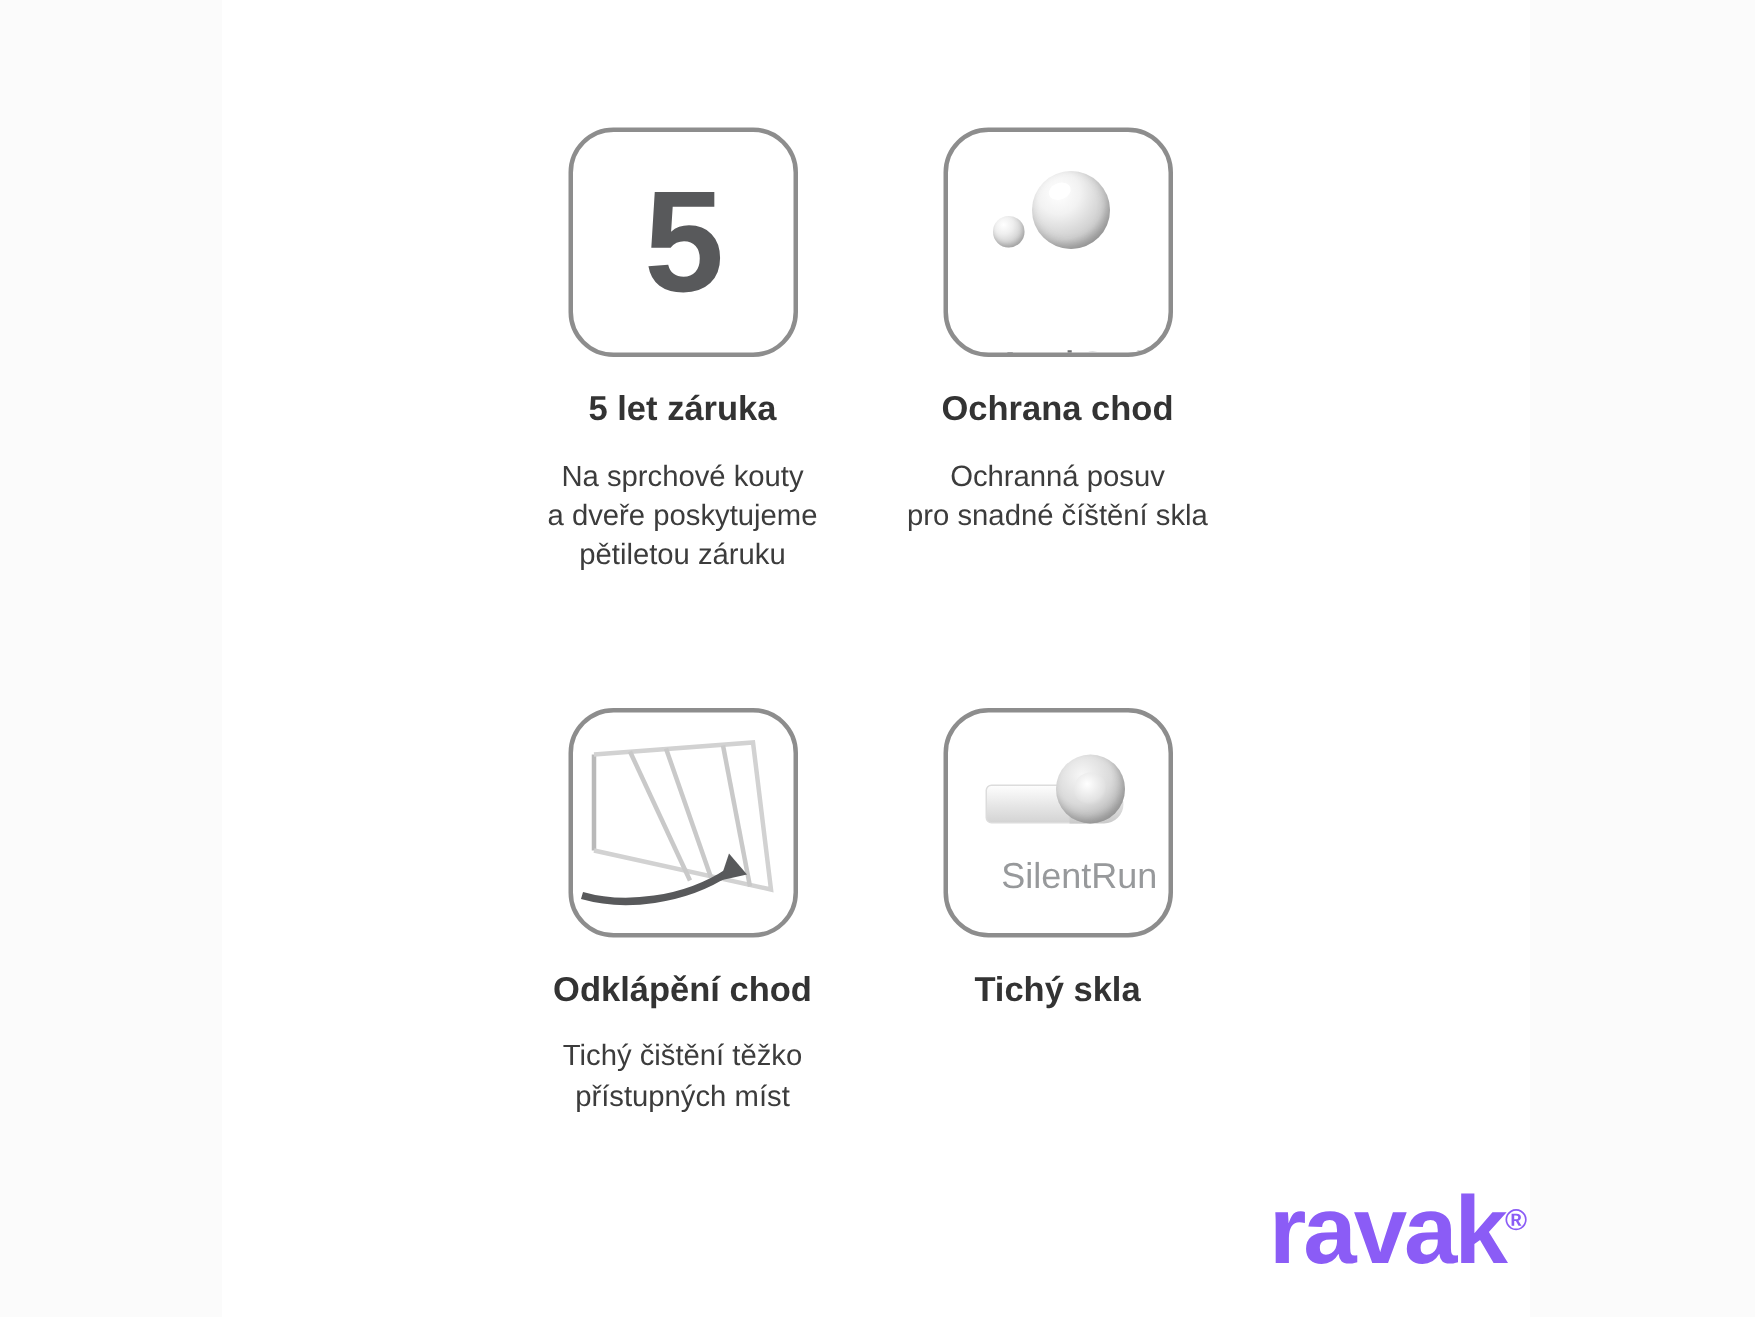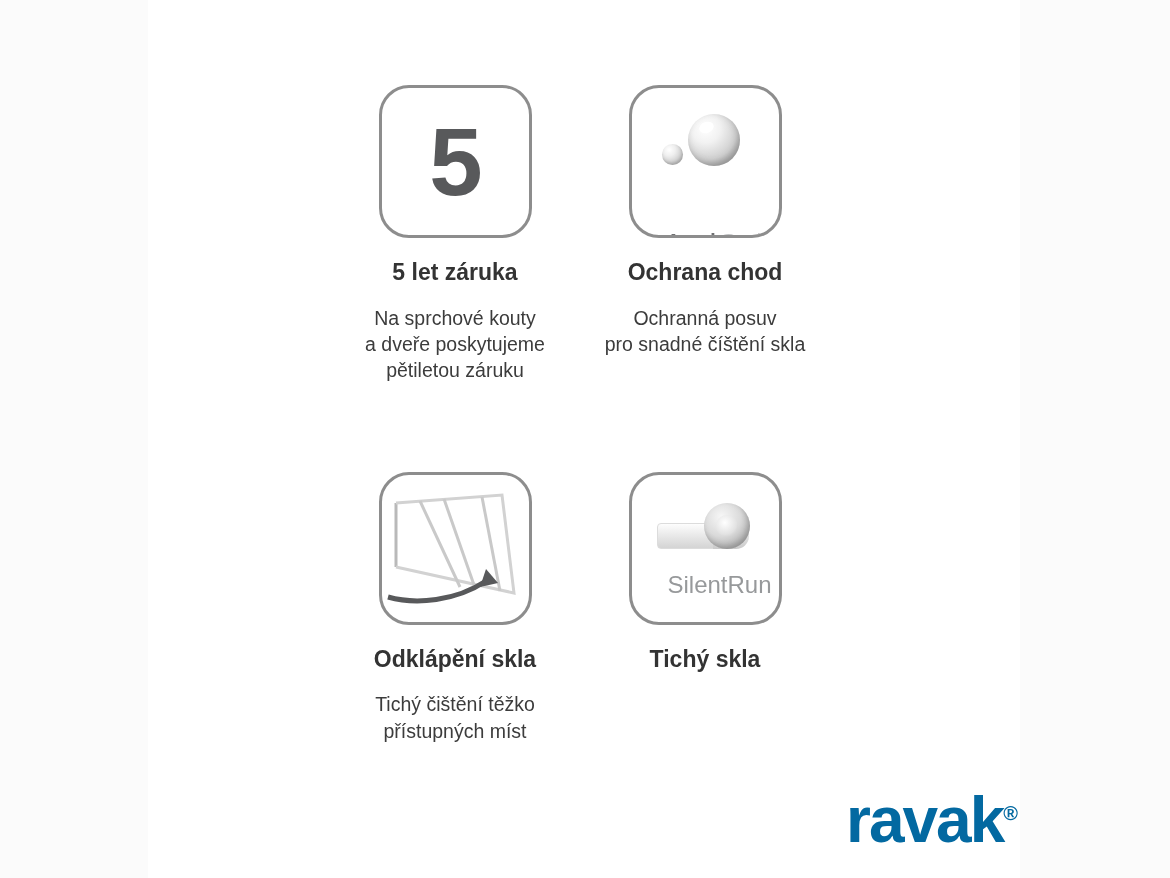--- a/index.html
+++ b/index.html
@@ -199,21 +199,21 @@
     padding-left: 36px;
   }
 
   
   .logo {
     position: absolute;
     right: 152px;
     bottom: 26px;
     font-size: 64px;
     font-weight: bold;
-    color: #0369a1;
+    color: #8b5cf6;
     letter-spacing: -2px;
     line-height: 1;
     margin-left: 33px;
   }
   .logo sup {
     font-size: 20px;
     font-weight: bold;
     vertical-align: super;
     letter-spacing: 0;
   }
@@ -266,21 +266,21 @@
             <polyline points="14,28 120,20 132,118 14,92" fill="none" stroke="#d2d2d2" stroke-width="3"></polyline>
 
             <line x1="38" y1="26" x2="78" y2="112" stroke="#c9c9c9" stroke-width="3"></line>
             <line x1="62" y1="24" x2="92" y2="110" stroke="#c9c9c9" stroke-width="3"></line>
             <line x1="100" y1="22" x2="118" y2="116" stroke="#c9c9c9" stroke-width="3"></line>
 
             <path d="M6 122 C34 130 74 126 104 106" fill="none" stroke="#58595b" stroke-width="5"></path>
             <polygon points="104,94 116,108 98,112" fill="#58595b"></polygon>
           </svg>
         </div>
-        <div class="feature-title">Odklápění skla</div>
+        <div class="feature-title">Odklápění chod</div>
         <div class="feature-desc">Tichý čištění těžko
 přístupných míst</div>
       </div>
 
       <div class="feature">
         <div class="icon-box">
           <div class="roller-wrap">
             <div class="roller-bar"></div>
             <div class="roller-wheel"></div>
           </div>

